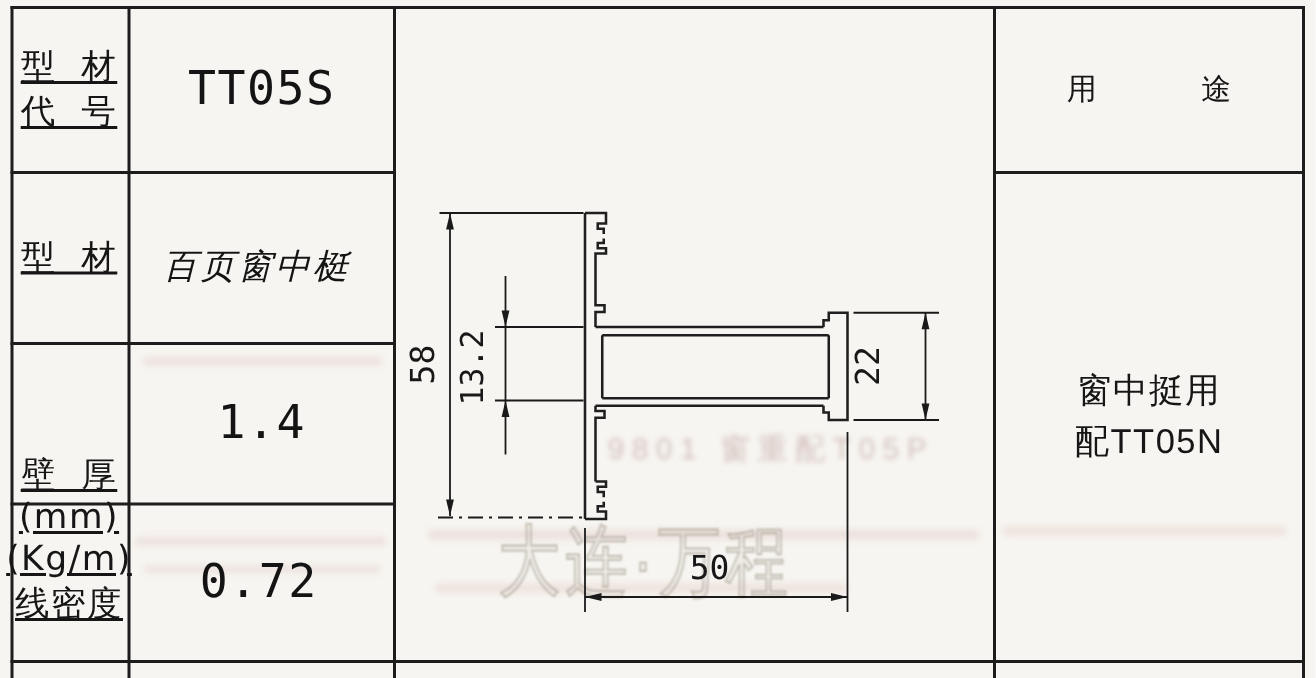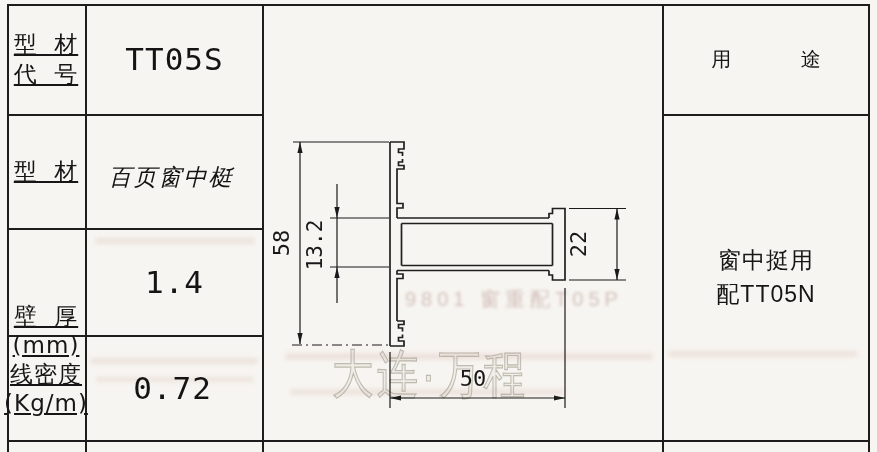--- a/index.html
+++ b/index.html
@@ -103,22 +103,22 @@
 
   <div class="cell" style="left:9px;top:230px;width:74px;height:103px;margin-top:48px;">
     <div class="label-line spread">壁 厚</div>
     <div class="label-line paren-line">(mm)</div>
   </div>
   <div class="cell" style="left:87px;top:230px;width:175px;height:103px;">
     <div class="value-text">1.4</div>
   </div>
 
   <div class="cell" style="left:9px;top:337px;width:74px;height:101px;">
+    <div class="label-line paren-line">(Kg/m)</div>
     <div class="label-line">线密度</div>
-    <div class="label-line paren-line">(Kg/m)</div>
   </div>
   <div class="cell" style="left:85px;top:337px;width:175px;height:101px;text-align:right;">
     <div class="value-text">0.72</div>
   </div>
 
   <div class="cell" style="left:664px;top:6px;width:204px;height:106px;">
     <div class="usage-header">用 途</div>
   </div>
   <div class="cell" style="left:664px;top:116px;width:204px;height:322px;">
     <div class="usage-line">窗中挺用</div>

